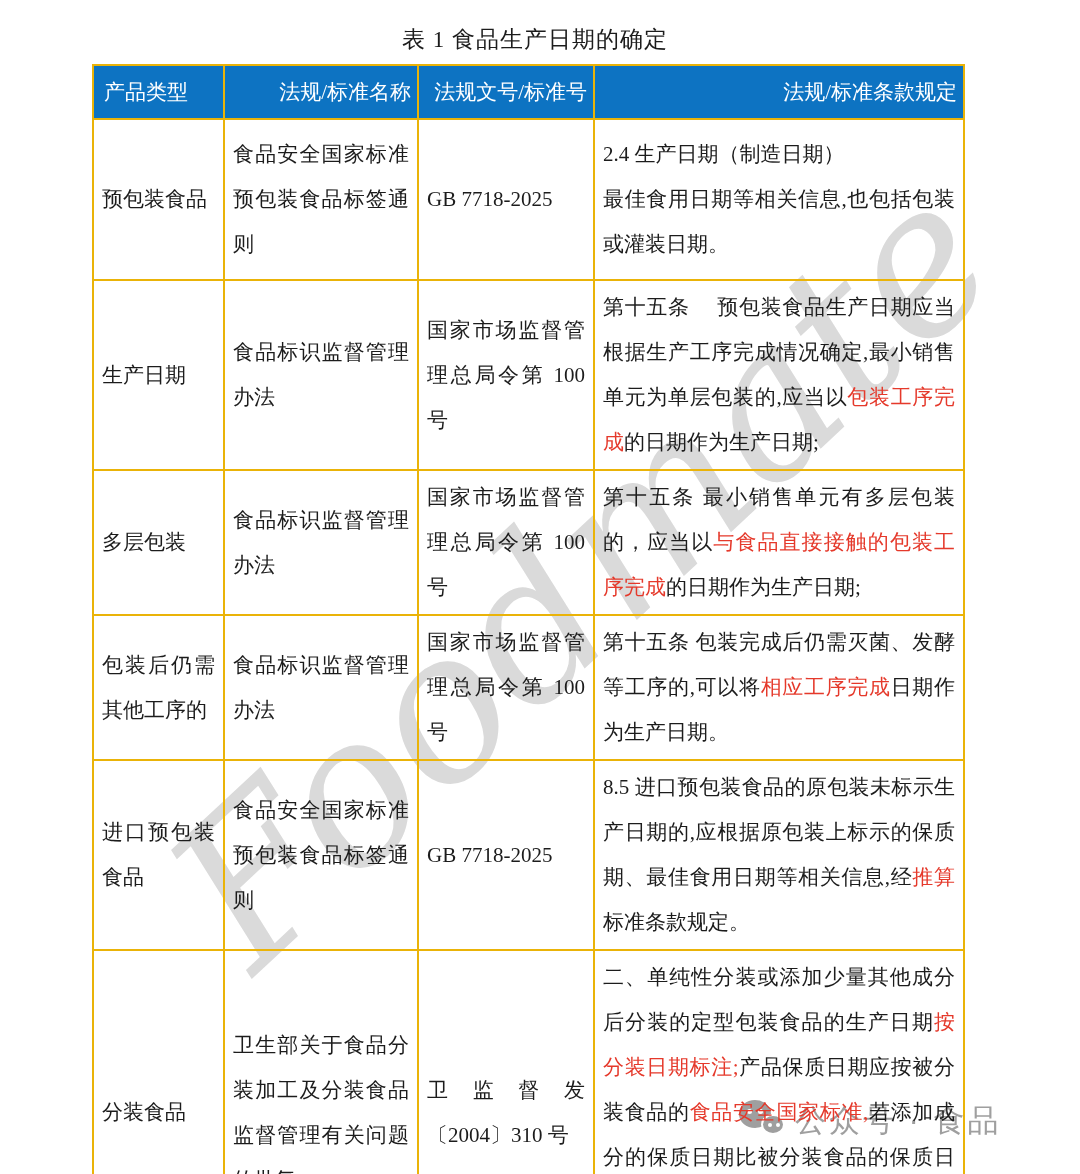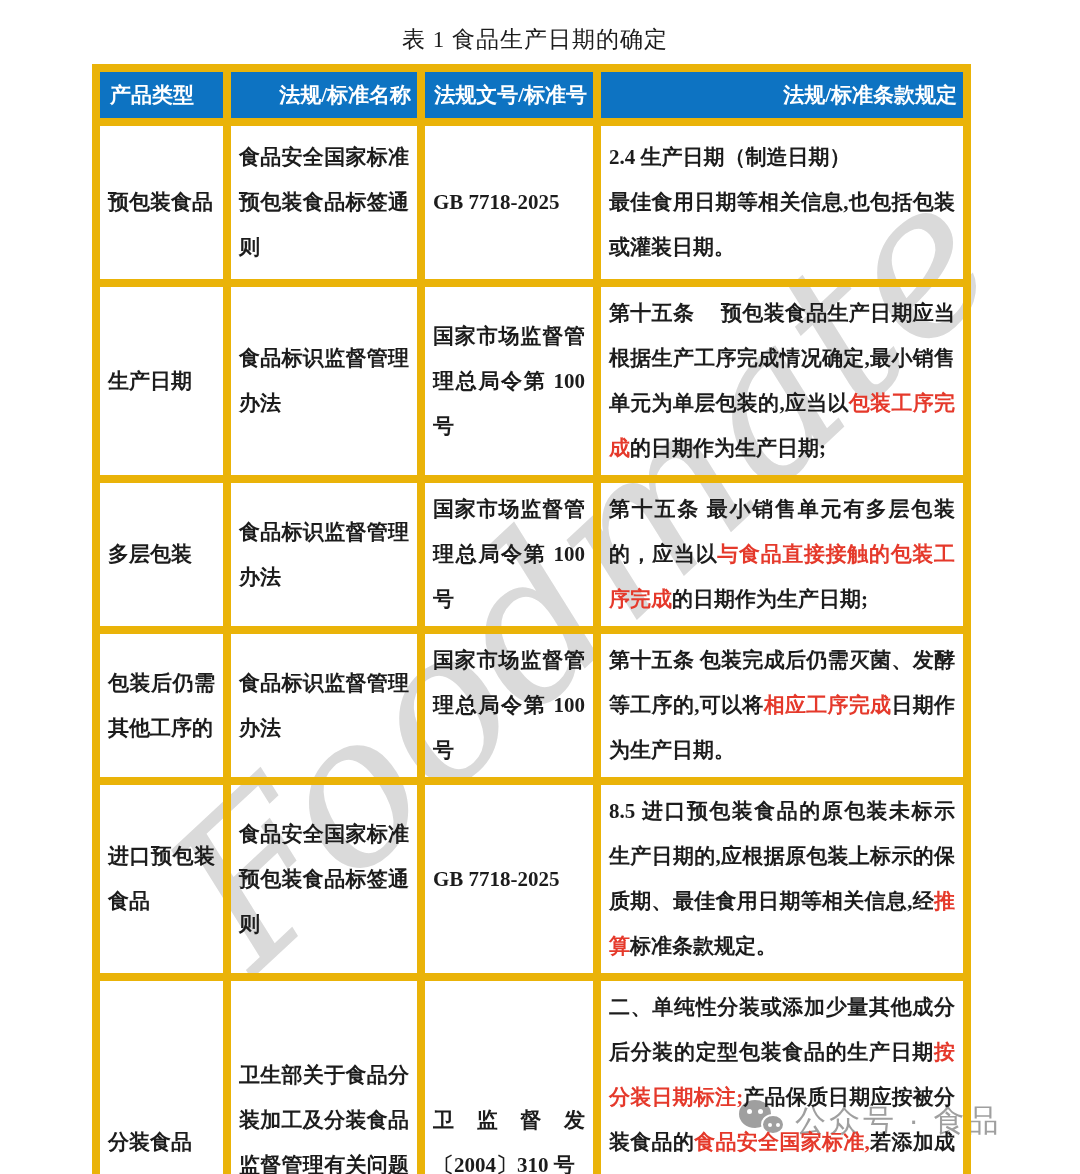--- a/index.html
+++ b/index.html
@@ -91,22 +91,22 @@
     table-layout: fixed;
     width: 871px;
     z-index: 2;
     background: transparent;
   }
   table.reg-table col.c1 { width: 131px; }
   table.reg-table col.c2 { width: 194px; }
   table.reg-table col.c3 { width: 176px; }
   table.reg-table col.c4 { width: 370px; }
   table.reg-table th, table.reg-table td {
-    border: 8px solid #eab308;
-    font-weight: bold;
+    border: 2px solid #eab308;
+    font-weight: normal;
     vertical-align: middle;
   }
   table.reg-table { border: 2px solid #5a5a5a; border-bottom-width: 4px; }
   table.reg-table thead tr { height: 54px; }
   table.reg-table th {
     background: #0d73c2;
     color: #ffffff;
     font-size: 21px;
     text-align: right;
     padding: 2px 6px;

